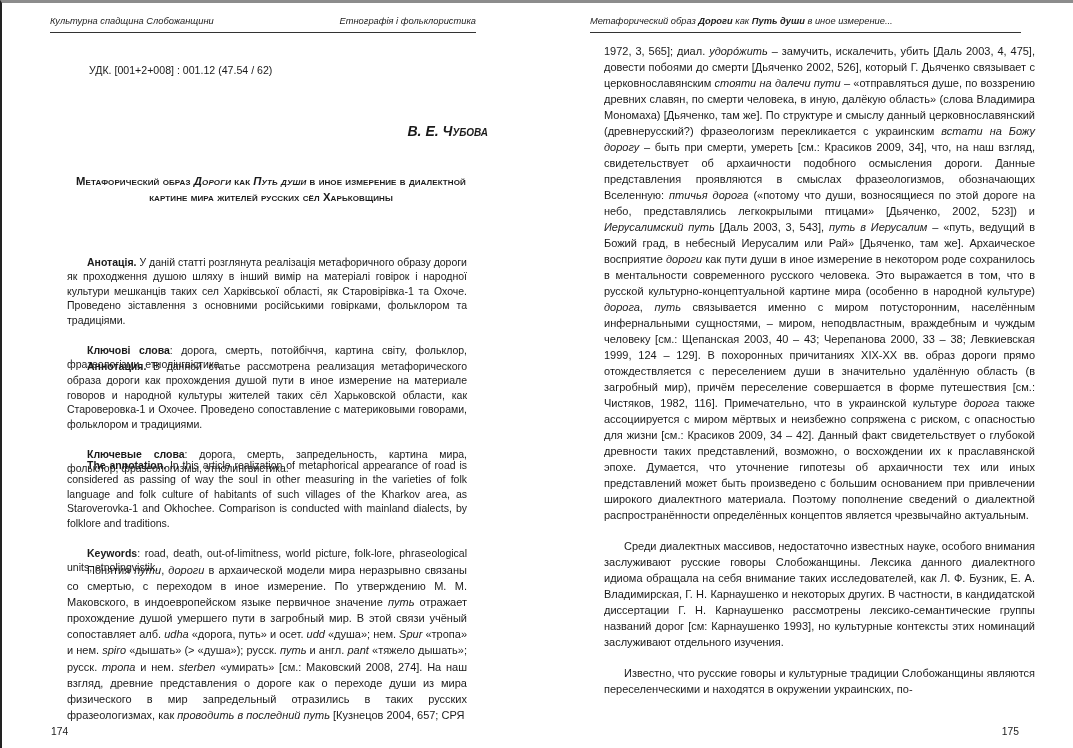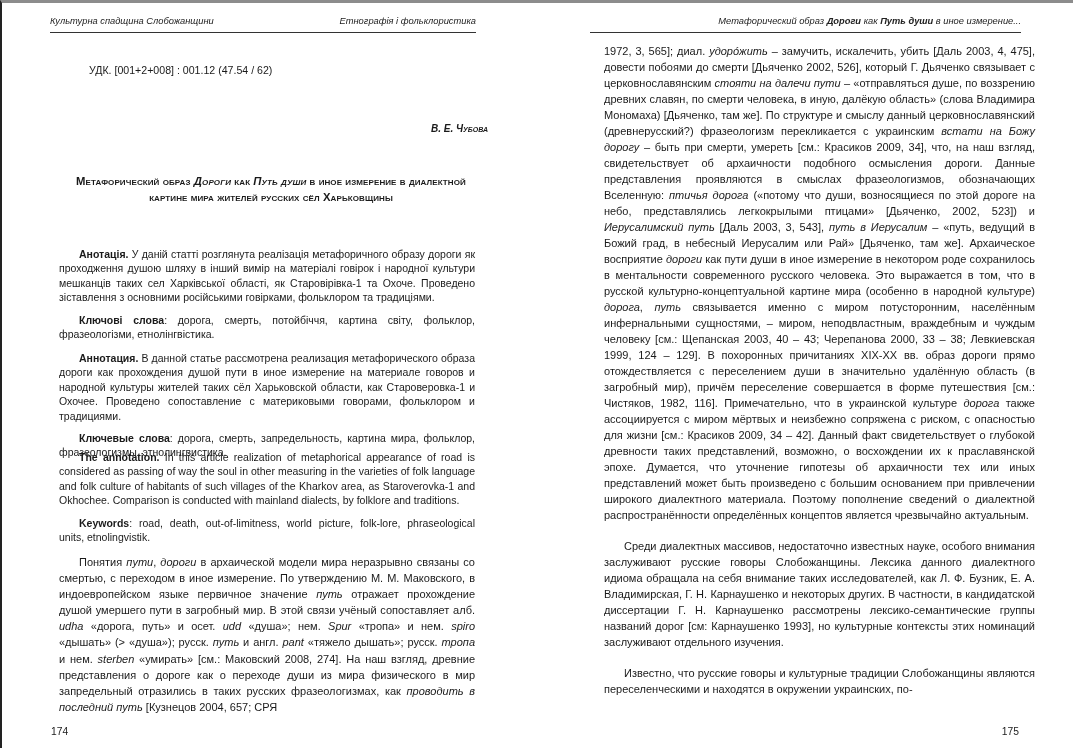--- a/index.html
+++ b/index.html
@@ -15,36 +15,36 @@
   }
   .page { position: absolute; top: 0; height: 748px; }
   .page.left { left: 0; width: 536px; }
   .page.right { left: 536px; width: 537px; }
 
   .running-head {
     position: absolute; top: 16px; font-size: 9.3px; font-style: italic; color: #222;
     border-bottom: 1px solid #333; padding-bottom: 6px;
   }
   .left .running-head { left: 50px; width: 426px; display: flex; justify-content: space-between; gap: 40px; }
-  .right .running-head { left: 54px; width: 431px; text-align: right; }
+  .right .running-head { left: 54px; width: 431px; }
   .right .running-head b { font-weight: bold; }
 
   .udk { position: absolute; left: 69px; top: 64px; font-size: 10.6px; margin-left: 20px; }
-  .author { position: absolute; right: 48px; top: 123px; font-size: 10px; font-weight: bold; font-style: italic; }
+  .author { position: absolute; right: 48px; top: 123px; font-size: 14px; font-weight: bold; font-style: italic; }
   .author .sc { font-variant: small-caps; }
 
   .title {
     position: absolute; left: 56px; width: 430px; top: 173px;
     text-align: center; font-weight: bold; font-size: 11.3px; line-height: 16px;
     font-variant: small-caps; letter-spacing: 0.1px;
   }
   .title i { font-style: italic; }
 
   .block { position: absolute; left: 51px; width: 432px; font-size: 10.5px; line-height: 14.4px; text-align: justify; }
-  .block p { margin: 8px; text-indent: 20px; }
+  .block p { margin: 16px; text-indent: 20px; }
   .abs-ua { top: 239px; }
   .abs-ru { top: 343px; }
   .abs-en { top: 442px; }
   .body-left { top: 546px; font-size: 11px; line-height: 16.1px; }
 
   .page-num { position: absolute; top: 726px; font-size: 10.3px; }
   .left .page-num { left: 51px; }
   .right .page-num { right: 54px; }
 
   .body-right {

